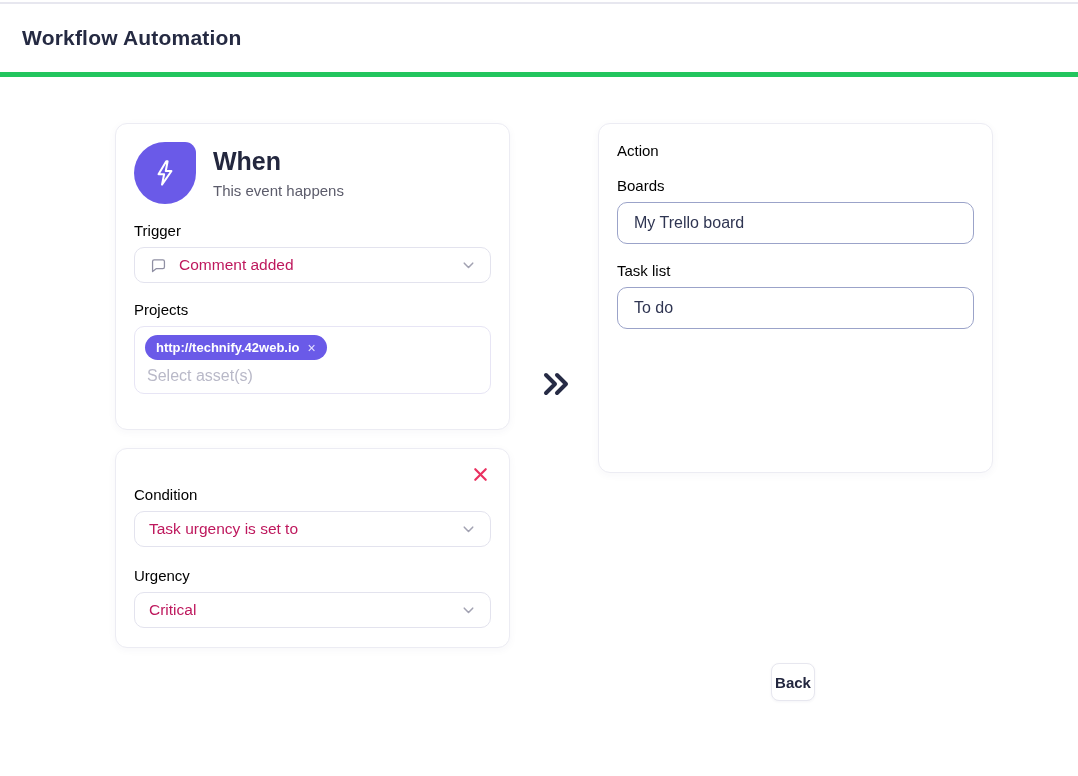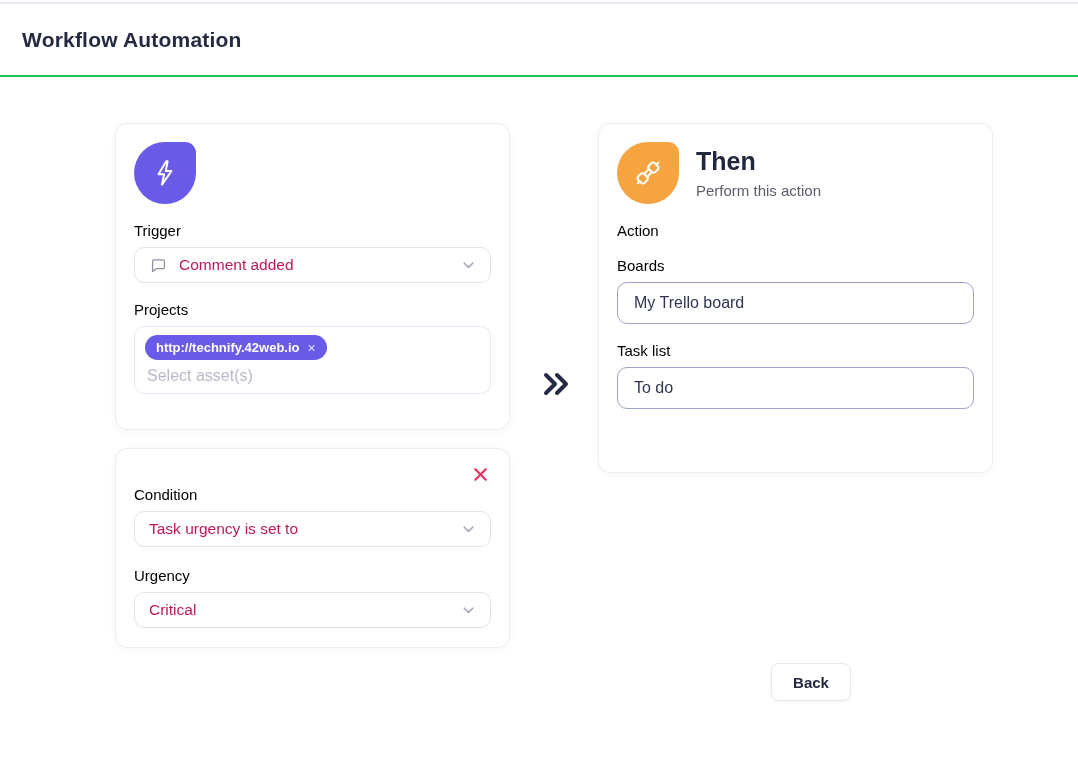--- a/index.html
+++ b/index.html
@@ -2,21 +2,21 @@
 <html><head>
 <meta charset="utf-8">
 <style>
   * { margin:0; padding:0; box-sizing:border-box; }
   html,body { width:1078px; height:776px; background:#fff; font-family:"Liberation Sans", sans-serif; }
   #app { position:relative; width:1078px; height:776px; overflow:hidden; background:#fff; }
 
   .top-line { position:absolute; top:2px; left:0; width:100%; height:2px; background:#e7e7ef; }
 
   .header { position:absolute; top:4px; left:0; width:100%; height:73px;
-            border-bottom:2px solid #22c55e; display:flex; align-items:center; padding-left:22px; background:#fff; }
+            border-bottom:5px solid #22c55e; display:flex; align-items:center; padding-left:22px; background:#fff; }
   .header h1 { font-size:21px; font-weight:700; color:#252a42; letter-spacing:.2px; }
 
   .card { position:absolute; background:#fff; border:1px solid #ececf3; border-radius:12px;
           box-shadow:0 2px 8px rgba(40,40,90,.04); }
   .card-when { left:115px; top:123px; width:395px; height:307px; }
   .card-condition { left:115px; top:448px; width:395px; height:200px; }
   .card-then { left:598px; top:123px; width:395px; height:350px; }
 
   .card-head { display:flex; gap:17px; padding:18px 18px 0 18px; align-items:flex-start; }
   .blob { width:62px; height:62px; flex:0 0 62px; border-radius:34px 12px 34px 34px;
@@ -50,21 +50,21 @@
 
   .fields-condition { padding-top:20px; }
   .fields-condition .field-label:first-child { margin-top:17px; }
   .fields-condition .field-label + .select { margin-top:8px; }
   .fields-condition .select + .field-label { margin-top:20px; }
 
   .flow-chevron { position:absolute; left:536px; top:365px; }
 
   .btn { position:absolute; border-radius:8px; font-size:15px; font-weight:700; cursor:pointer;
          font-family:"Liberation Sans", sans-serif; display:flex; align-items:center; justify-content:center; }
-  .btn-back { left:771px; top:663px; width:80px; height:38px; background:#fff;
+  .btn-back { left:771px; top:663px; width:44px; height:38px; background:#fff;
               border:1px solid #e7e7ef; color:#23273f; box-shadow:0 1px 3px rgba(40,40,90,.05);text-align:center; }
   .btn-create { left:841px; top:662px; width:152px; height:39px; background:#3ed598;
                 border:1px solid #35cb8e; color:#1f2440; }
 </style>
 </head>
 <body>
 
 <div id="app">
 
   <div class="top-line"></div>
@@ -72,20 +72,24 @@
   <div class="header">
     <h1>Workflow Automation</h1>
   </div>
 
   <div class="card card-when">
     <div class="card-head">
       <div class="blob blob-purple">
         <svg width="30" height="30" viewBox="0 0 24 24" fill="none" stroke="#ffffff" stroke-width="1.6" stroke-linejoin="round">
           <path d="M13 2.6 L6.8 13 h4.5 l-1.7 8.3 L17.2 10.4 h-4.6 l1.5-7.8 Z"></path>
         </svg>
+      </div>
+      <div class="head-text">
+        <div class="card-title">When</div>
+        <div class="card-sub">This event happens</div>
       </div>
     </div>
     <div class="fields">
       <div class="field-label">Trigger</div>
       <div class="select">
         <span style="display:flex;">
           <svg width="19" height="19" viewBox="0 0 24 24" fill="none" stroke="#8f8fa3" stroke-width="1.6" stroke-linejoin="round">
             <path d="M4.5 7 a2 2 0 0 1 2-2 h11 a2 2 0 0 1 2 2 v7 a2 2 0 0 1-2 2 h-8.5 l-4.5 3.6 z"></path>
           </svg>
         </span>
@@ -138,38 +142,20 @@
   </div>
 
   <div class="flow-chevron">
     <svg width="38" height="38" viewBox="0 0 38 38" fill="none" stroke="#262b45" stroke-width="4" stroke-linecap="round" stroke-linejoin="round">
       <path d="M10 10 L19 19 L10 28"></path>
       <path d="M21 10 L30 19 L21 28"></path>
     </svg>
   </div>
 
   <div class="card card-then">
-    <div class="card-head">
-      <div class="blob blob-orange">
-        <svg width="32" height="32" viewBox="0 0 24 24" fill="none" stroke="#ffffff" stroke-width="1.5" stroke-linecap="round" stroke-linejoin="round">
-          <g transform="rotate(-45 12 12)">
-            <rect x="3.2" y="8.6" width="6.2" height="6.8" rx="2"></rect>
-            <line x1="1" y1="12" x2="3.2" y2="12"></line>
-            <line x1="9.4" y1="10.4" x2="14.6" y2="10.4"></line>
-            <line x1="9.4" y1="13.6" x2="14.6" y2="13.6"></line>
-            <rect x="14.6" y="8.6" width="6.2" height="6.8" rx="2"></rect>
-            <line x1="20.8" y1="12" x2="23" y2="12"></line>
-          </g>
-        </svg>
-      </div>
-      <div class="head-text">
-        <div class="card-title">Then</div>
-        <div class="card-sub">Perform this action</div>
-      </div>
-    </div>
     <div class="fields">
       <div class="field-label">Action</div>
 
       <div class="field-label">Boards</div>
       <input class="text-input" type="text" value="My Trello board" style="">
 
       <div class="field-label">Task list</div>
       <input class="text-input" type="text" value="To do" style="">
     </div>
   </div>

